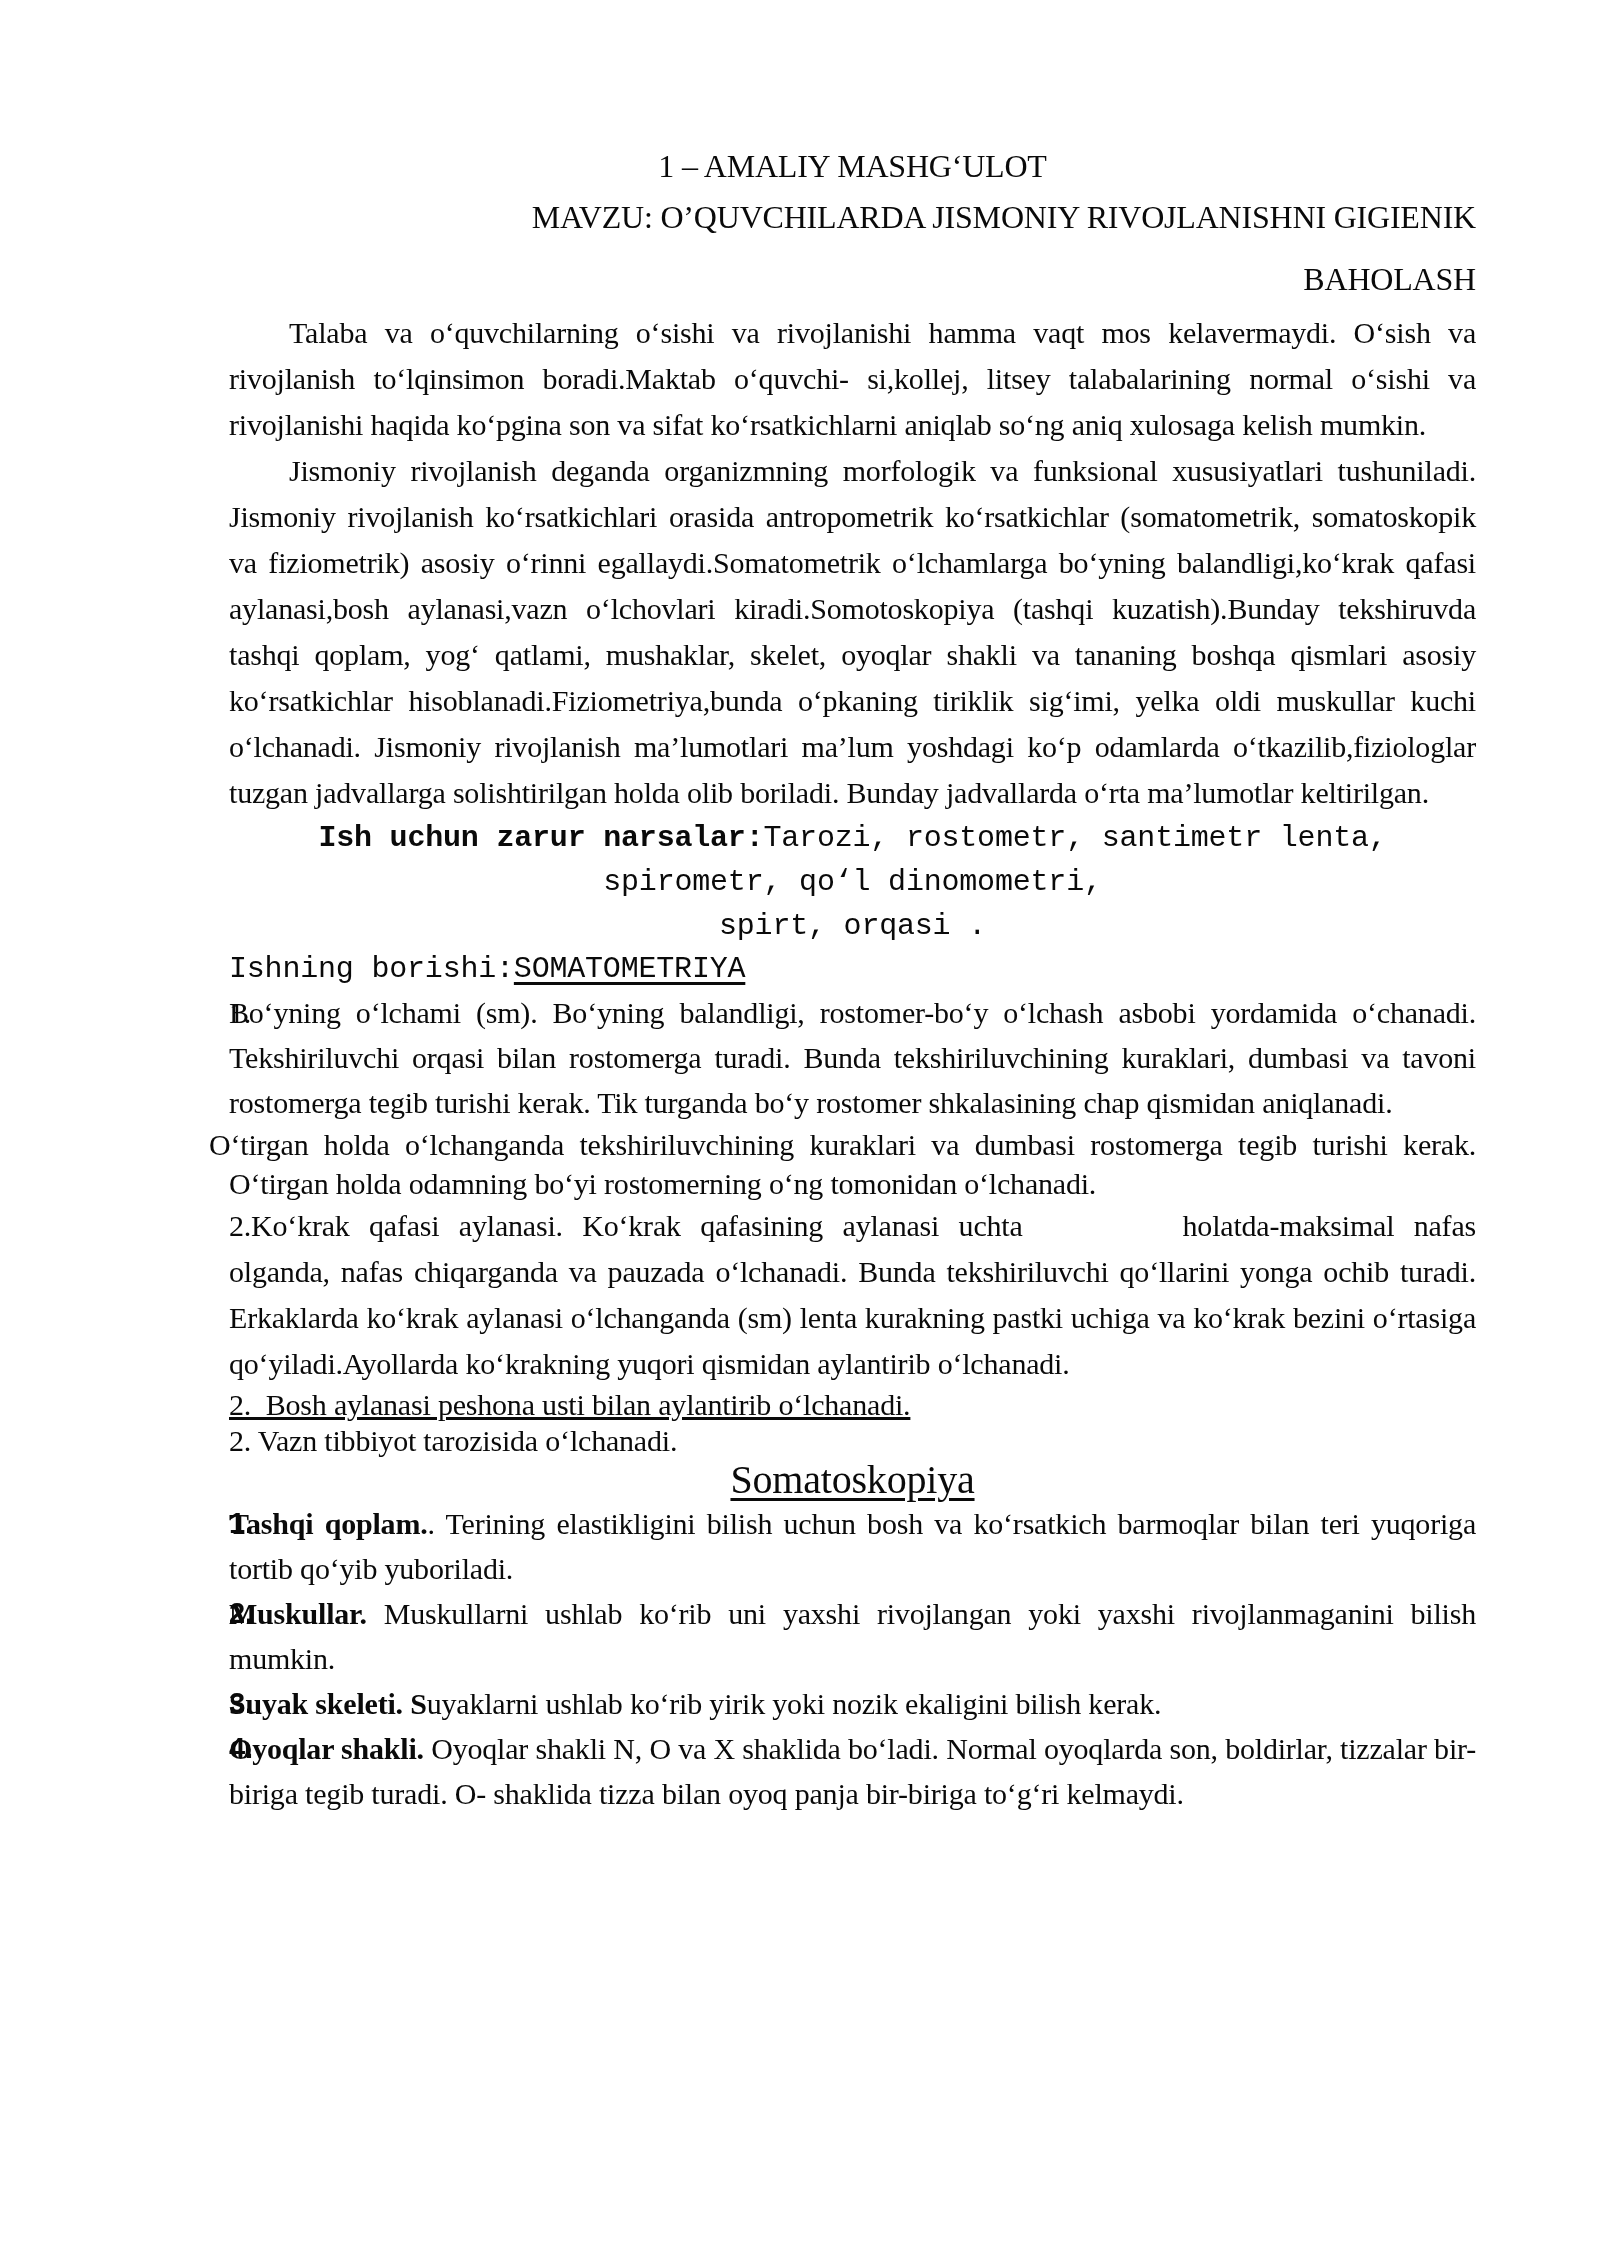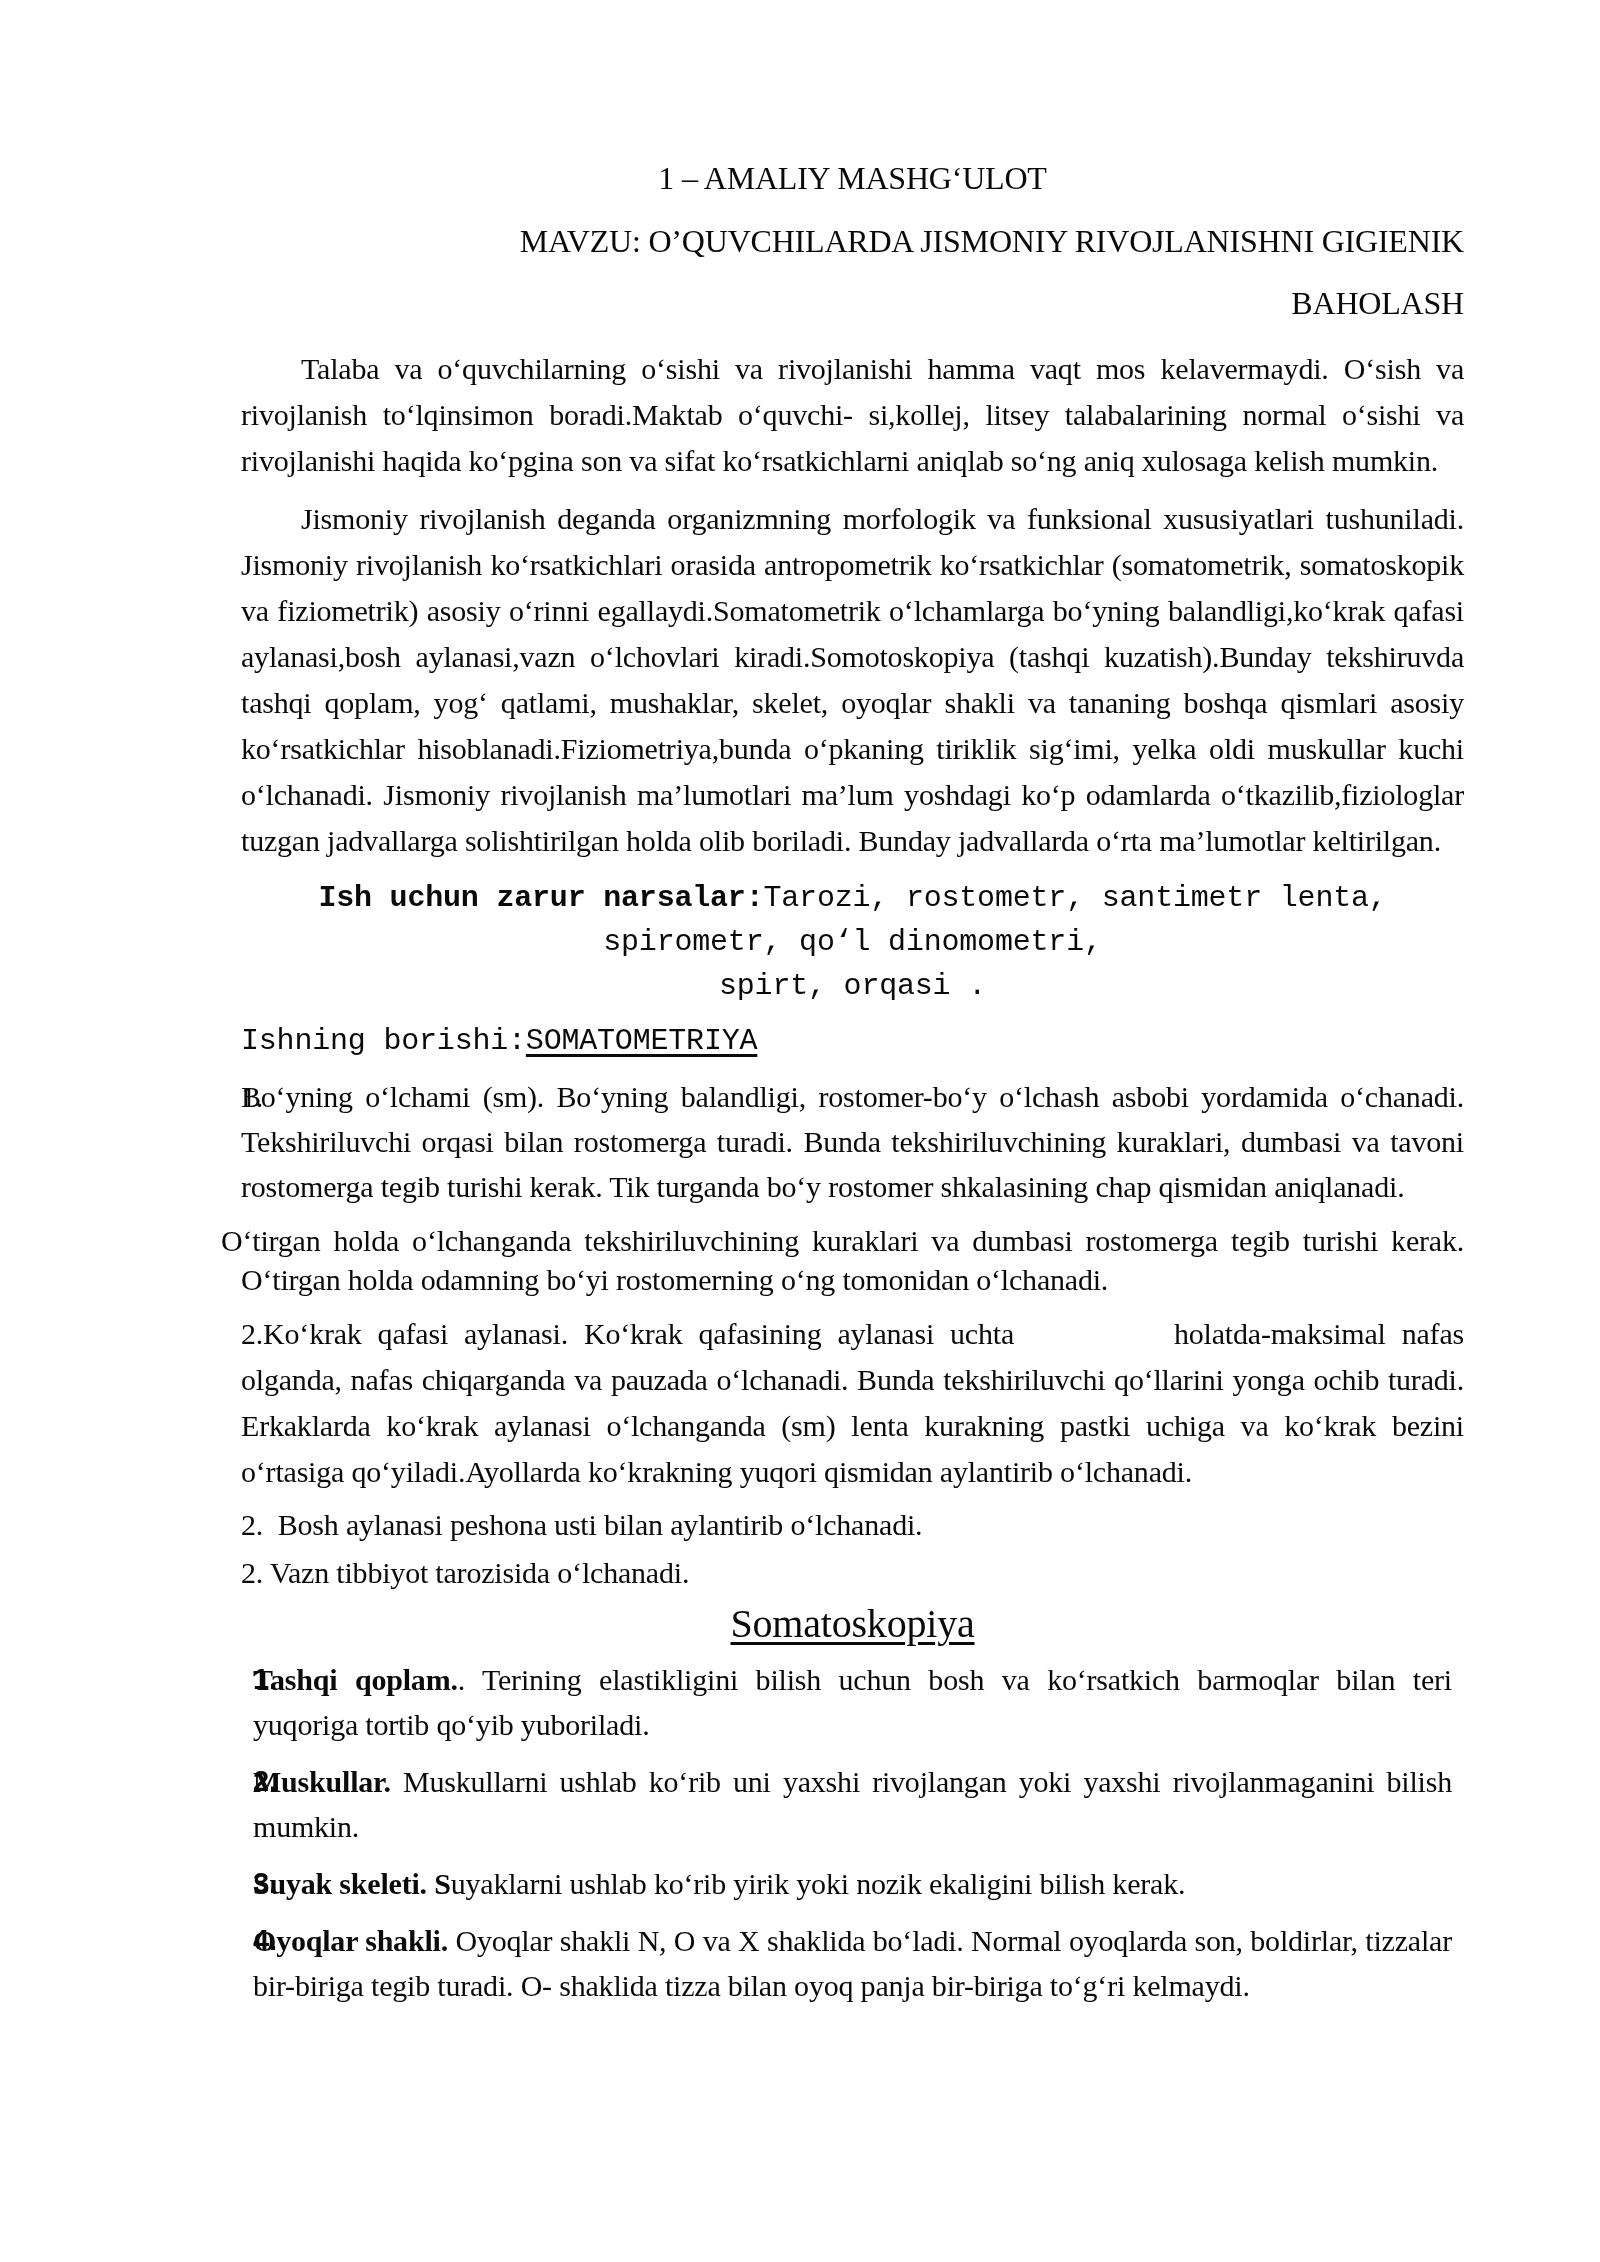--- a/index.html
+++ b/index.html
@@ -11,21 +11,21 @@
     box-sizing: border-box;
     background: #ffffff;
     color: #0a0a0a;
     font-family: "Liberation Serif", "DejaVu Serif", serif;
     font-size: 30px;
     letter-spacing: -0.2px;
     padding: 146px 124px 0 229px;
     overflow: hidden;
   }
 
-  .page p, .page h1, .page h2, .page h3, .page div { margin: 12px; padding: 0; font-weight: normal; }
+  .page p, .page h1, .page h2, .page h3, .page div { margin: 0; padding: 0; font-weight: normal; }
 
   .doc-title {
     text-align: center;
     font-weight: bold;
     font-size: 32px;
     line-height: 40px;
   }
 
   .doc-subtitle {
     margin-top: 34px;
@@ -84,21 +84,21 @@
   }
 
   .chest-par {
     margin-top: 8px;
     text-align: justify;
     line-height: 46px;
   }
   .tab-gap { display: inline-block; width: 160px; }
 
   .tight-line { line-height: 36px; text-align: left; }
-  .tight-first { margin-top: 22px; }
+  .tight-first { margin-top: 22px; text-decoration: underline; }
 
   .section-heading {
     margin-top: 24px;
     text-align: center;
     font-weight: bold;
     font-size: 40px;
     line-height: 42px;
   }
 
   .sk-list { margin-top: 16px; }

